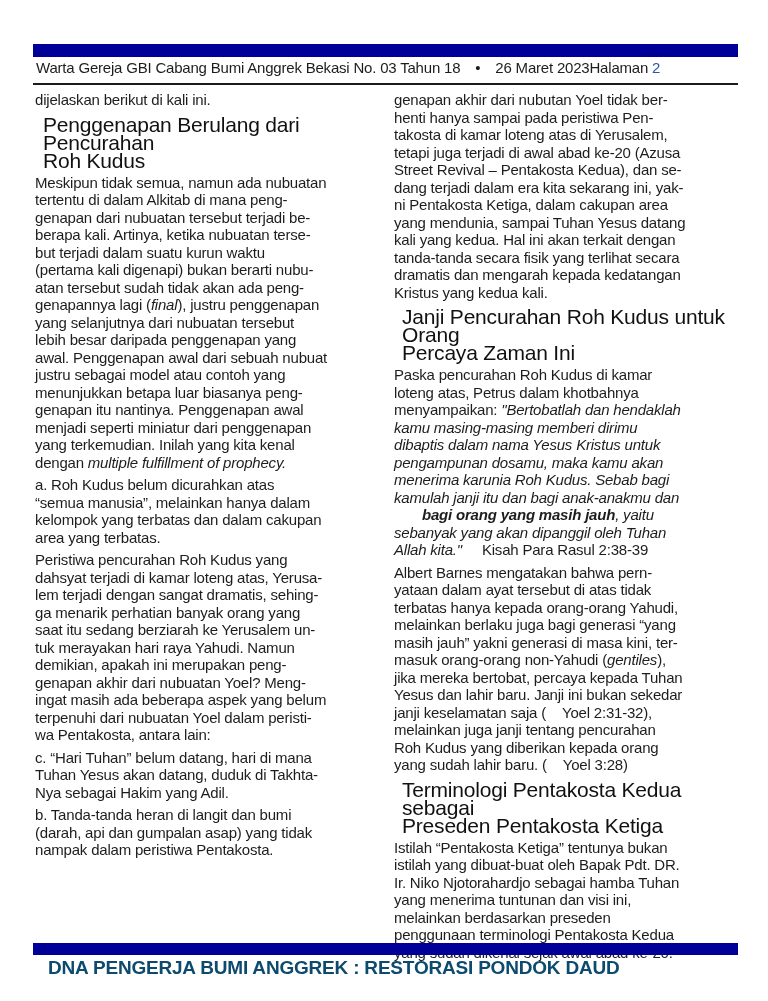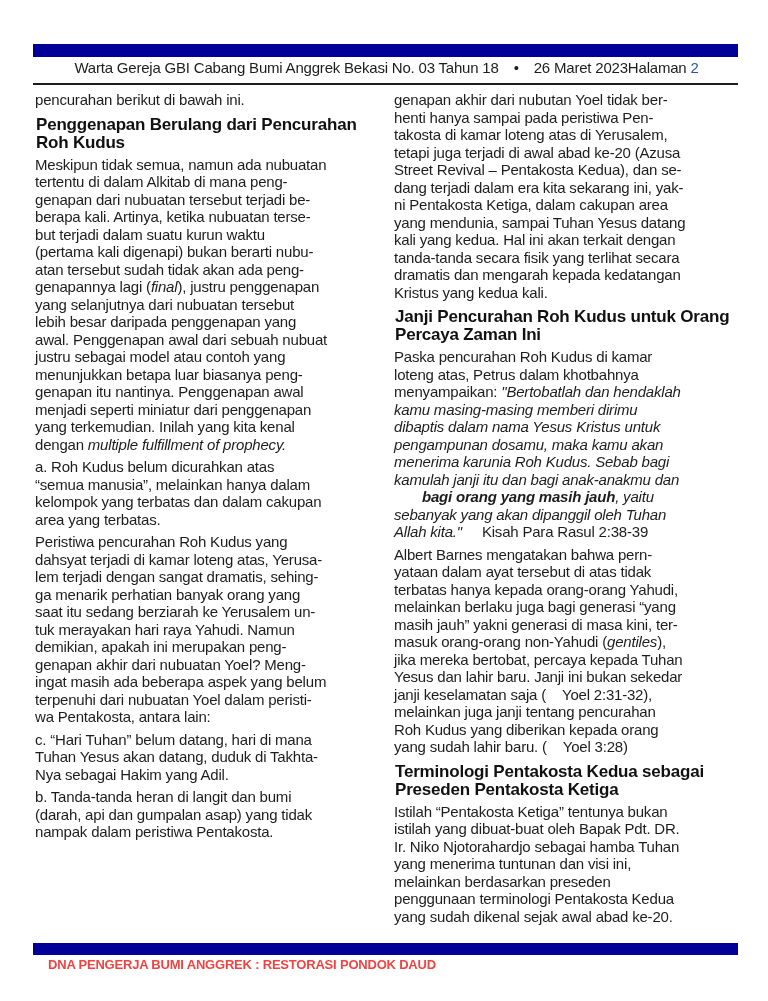--- a/index.html
+++ b/index.html
@@ -5,42 +5,42 @@
   html, body { margin:0; padding:0; background:#ffffff; }
   .page {
     position:relative; width:768px; height:1001px; background:#ffffff;
     font-family:"Liberation Sans", sans-serif; color:#1d1d1d; overflow:hidden;
   }
   .accent-bar { position:absolute; left:33px; width:705px; height:13px; background:#000099; }
   .topbar { top:44px; }
   .footer-bar { top:943px; height:12px; }
   .header-row {
     position:absolute; left:36px; top:59px; width:701px;
-    display:flex; justify-content:center; align-items:baseline;
+    display:flex; justify-content:flex-start; align-items:baseline;
     font-size:15px; letter-spacing:-0.2px; white-space:nowrap;
   }
   .header-left { display:flex; gap:15px; align-items:baseline; }
   .header-rule { position:absolute; left:33px; top:83px; width:705px; height:2px; background:#1b1b1b; }
   .page-number { font-weight:400; }
   .content { position:absolute; left:35px; top:91px; width:706px; display:flex; gap:13px; }
   .col { width:346px; }
   .block {
     margin:0 0 5px 0; white-space:pre-line;
     font-size:15px; line-height:17.5px; letter-spacing:-0.2px;
   }
   h3.block.heading {
-    font-size:17px; font-weight:700; line-height:18px;
-    margin:7px 0 4px 1px; color:#111111;
+    font-size:21px; font-weight:400; line-height:18px;
+    margin:7px 0 4px 8px; color:#111111;
   }
   .i  { font-style:italic; }
   .b  { font-weight:400;margin-left:16px; }
   .bi { font-weight:700; font-style:italic;margin-left:28px; }
   .footer-text {
     position:absolute; left:48px; top:957px;
-    font-size:13px; font-weight:700; letter-spacing:-0.2px; color:#ef4444;
+    font-size:19px; font-weight:700; letter-spacing:-0.2px; color:#0c4a6e;
     white-space:nowrap;
   }
 </style>
 </head>
 <body>
 
 <div class="page">
 
   <div class="accent-bar topbar" style="background: rgb(0, 0, 153);"></div>
 
@@ -53,21 +53,21 @@
     <span>
       <span>Halaman</span>
       <span class="page-number" style="color: rgb(46, 83, 168);">2</span>
     </span>
   </div>
 
   <div class="header-rule"></div>
 
   <div class="content">
     <div class="col">
-        <p class="block paragraph"><span>pencurahan berikut di bawah ini.</span></p>
+        <p class="block paragraph"><span>dijelaskan berikut di kali ini.</span></p>
         <h3 class="block heading"><span>Penggenapan Berulang dari Pencurahan
 Roh Kudus</span></h3>
         <p class="block paragraph"><span>Meskipun tidak semua, namun ada nubuatan
 tertentu di dalam Alkitab di mana peng-
 genapan dari nubuatan tersebut terjadi be-
 berapa kali. Artinya, ketika nubuatan terse-
 but terjadi dalam suatu kurun waktu
 (pertama kali digenapi) bukan berarti nubu-
 atan tersebut sudah tidak akan ada peng-
 genapannya lagi (</span><span class="i">final</span><span>), justru penggenapan

